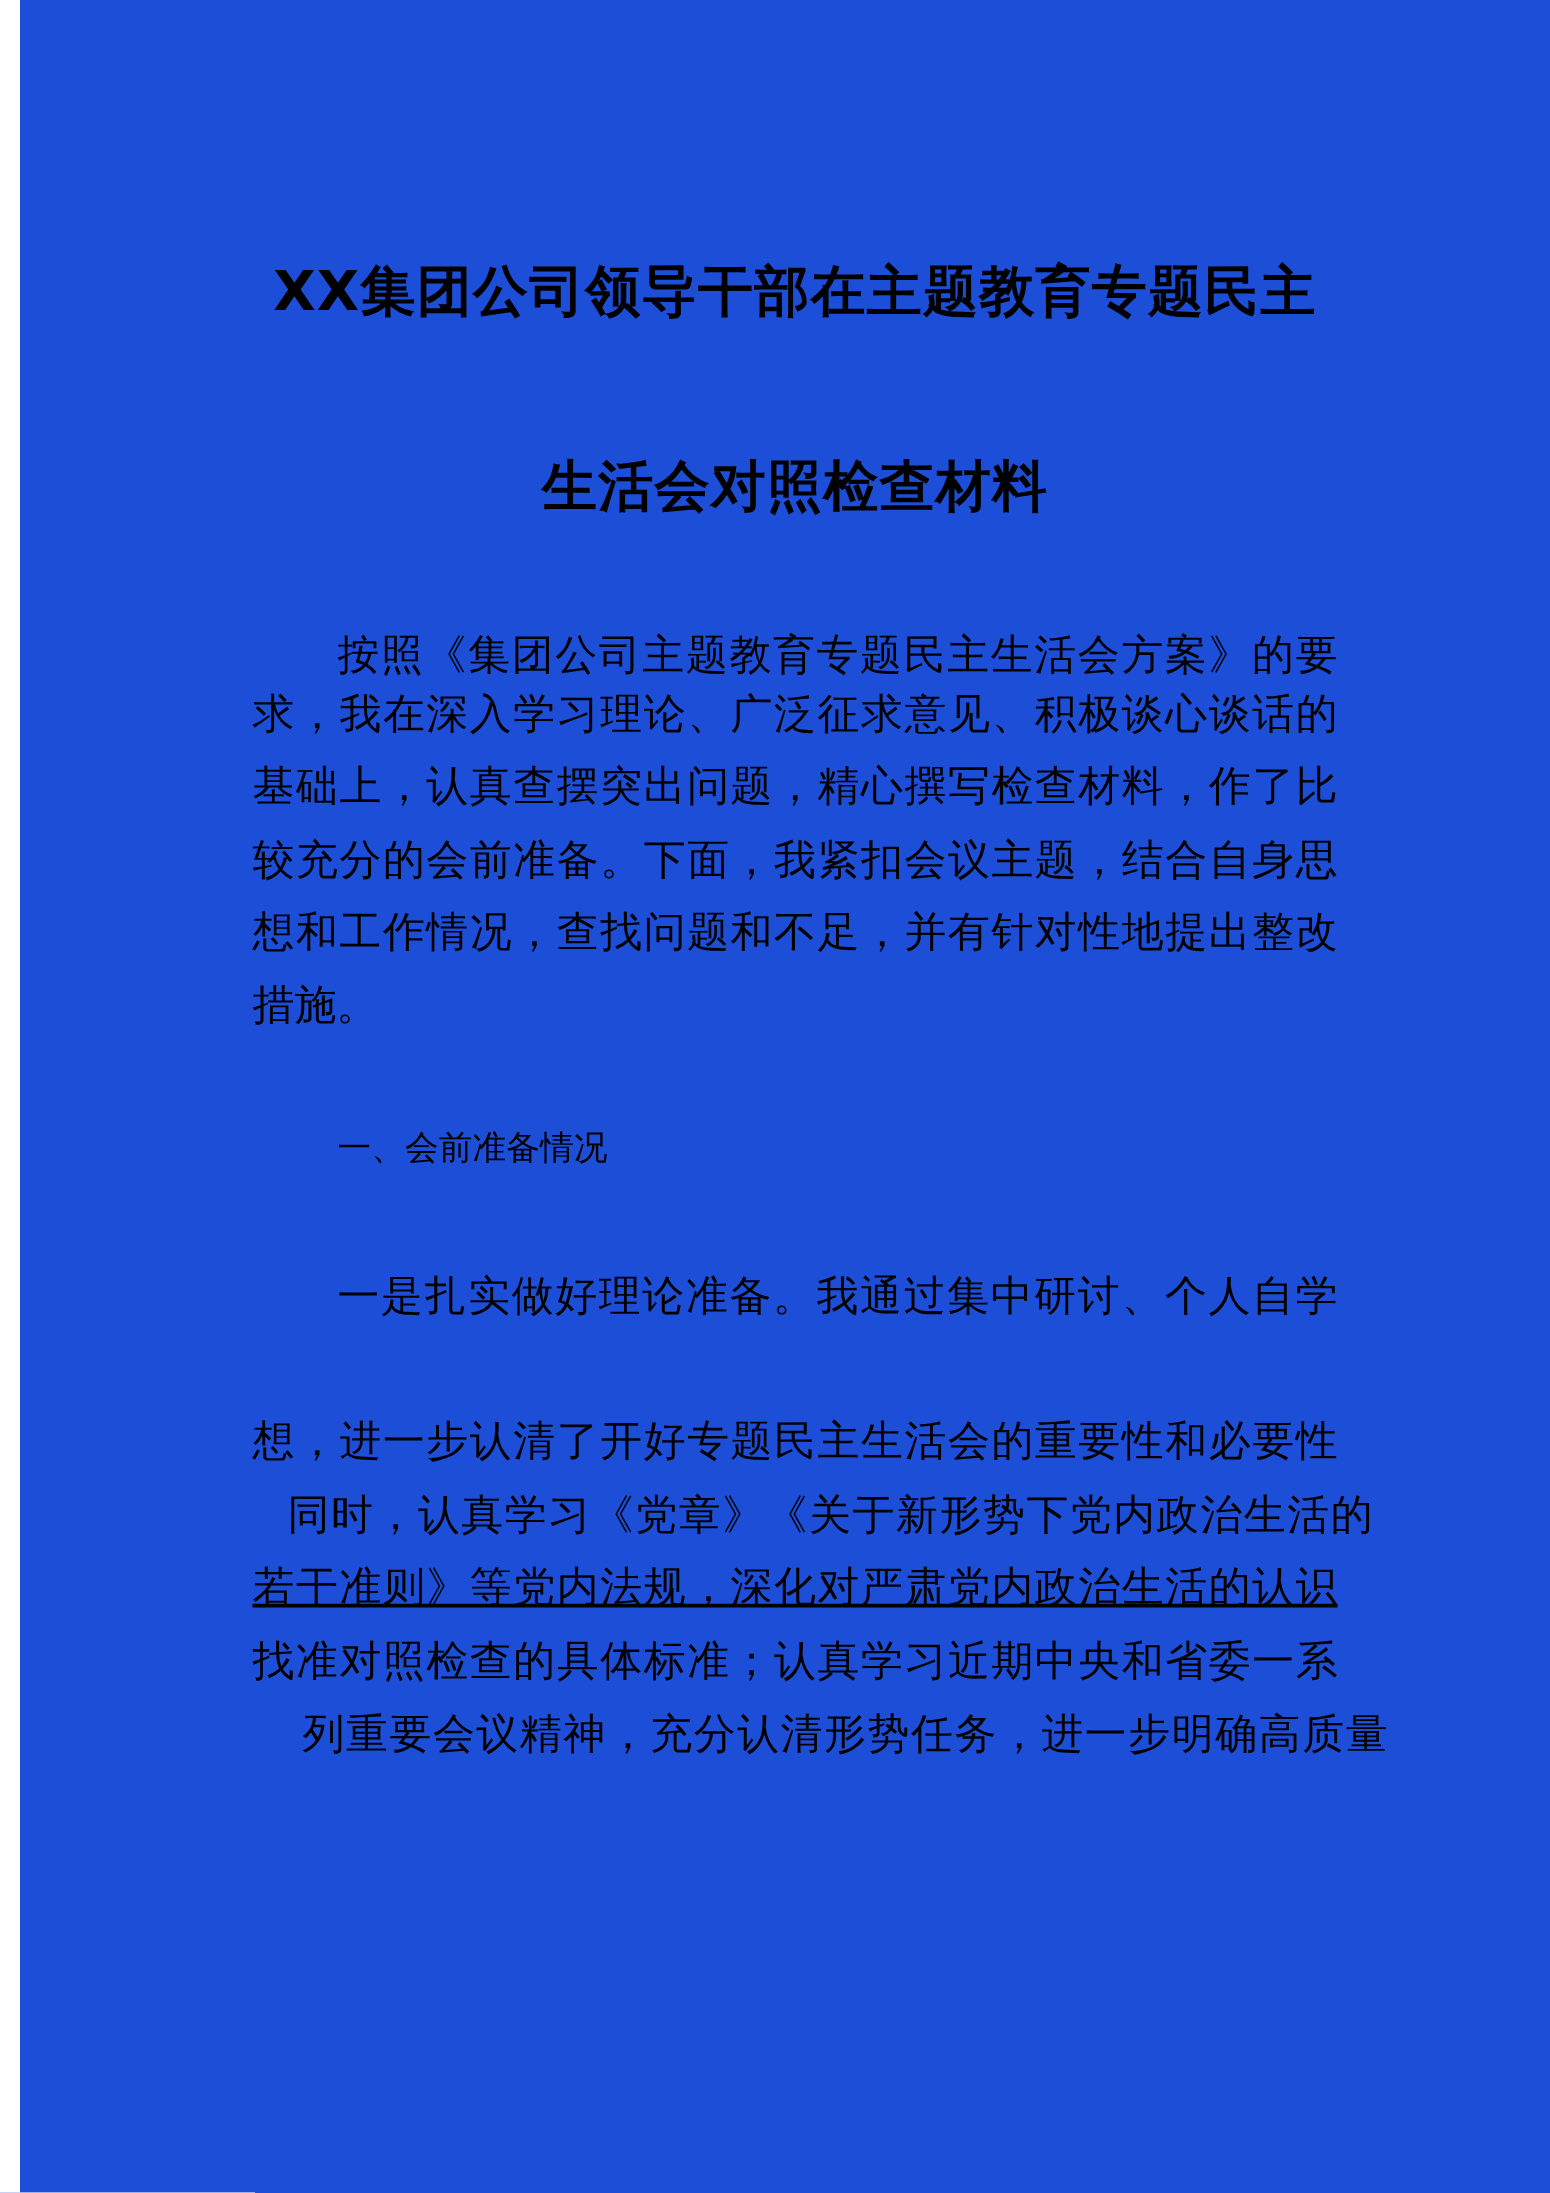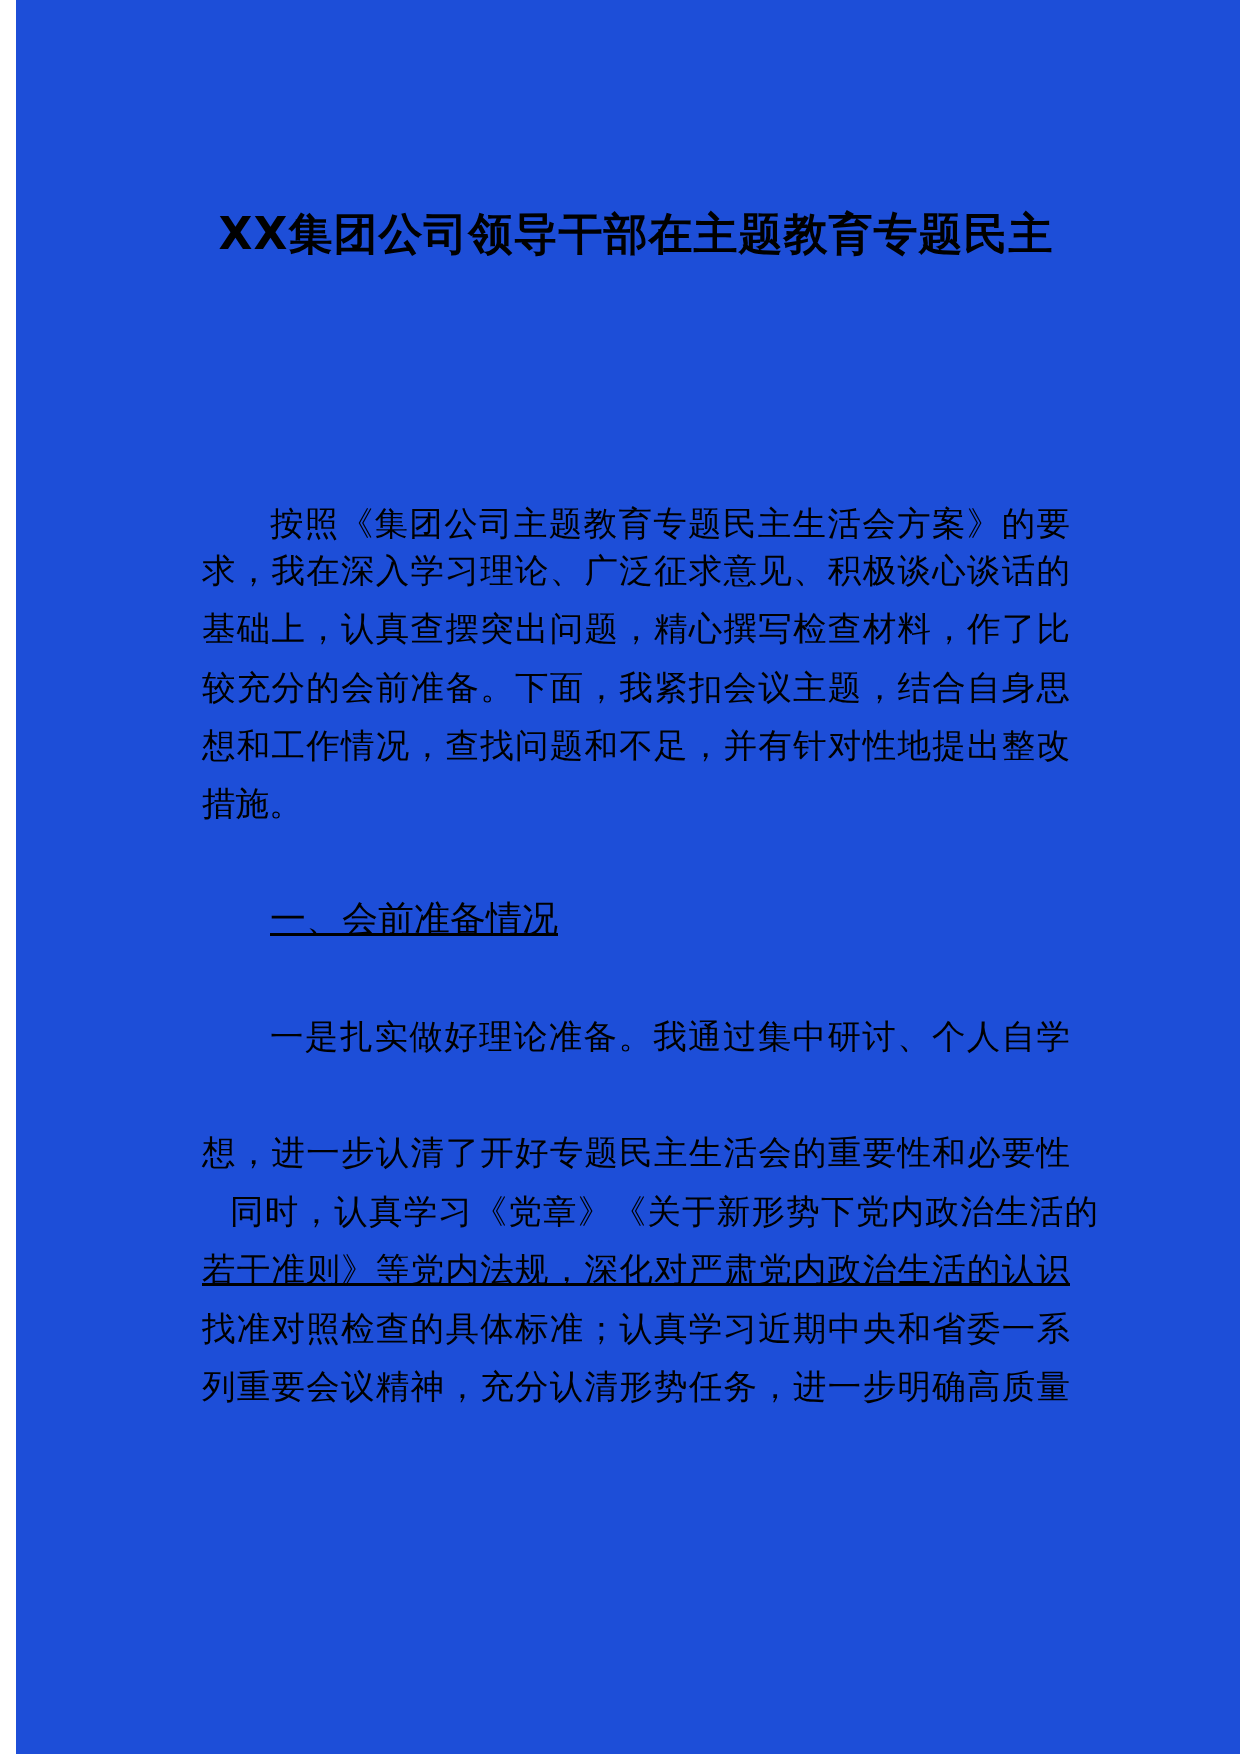--- a/index.html
+++ b/index.html
@@ -43,42 +43,42 @@
       line-height: 44px;
       white-space: nowrap;
       text-align: justify;
       text-align-last: justify;
     }
     .line.indent { padding-left: 68px; width: 800px; }
     .line.last { text-align-last: left; }
     .heading {
       position: absolute;
       left: 254px;
-      font-size: 36px;
+      font-size: 27px;
       line-height: 44px;
       white-space: nowrap;
-      text-decoration: underline;
     }
   </style>
 </head>
 <body>
 
 <div class="page">
 
   <div class="title l1">XX集团公司领导干部在主题教育专题民主</div>
+  <div class="title l2">生活会对照检查材料</div>
 
   <div class="line indent" style="top:490px;margin-top:12px;">按照《集团公司主题教育专题民主生活会方案》的要</div>
   <div class="line" style="top:549px;">求，我在深入学习理论、广泛征求意见、积极谈心谈话的</div>
   <div class="line" style="top:607px;">基础上，认真查摆突出问题，精心撰写检查材料，作了比</div>
   <div class="line" style="top:666px;">较充分的会前准备。下面，我紧扣会议主题，结合自身思</div>
   <div class="line" style="top:724px;">想和工作情况，查找问题和不足，并有针对性地提出整改</div>
   <div class="line last" style="top:782px;">措施。</div>
 
   <div class="heading" style="top:897px;">一、会前准备情况</div>
 
   <div class="line indent" style="top:1015px;">一是扎实做好理论准备。我通过集中研讨、个人自学</div>
   <div class="line" style="top:1131px;">想，进一步认清了开好专题民主生活会的重要性和必要性</div>
   <div class="line" style="top:1190px;margin-left:28px;">同时，认真学习《党章》《关于新形势下党内政治生活的</div>
   <div class="line" style="top:1248px;text-decoration:underline;">若干准则》等党内法规，深化对严肃党内政治生活的认识</div>
   <div class="line" style="top:1307px;">找准对照检查的具体标准；认真学习近期中央和省委一系</div>
-  <div class="line" style="top:1365px;">列重要会议精神，充分认清形势任务，进一步明确高质量</div>
+  <div class="line" style="top:1365px;margin-left:40px;">列重要会议精神，充分认清形势任务，进一步明确高质量</div>
 
 </div>
 
 </body></html>

